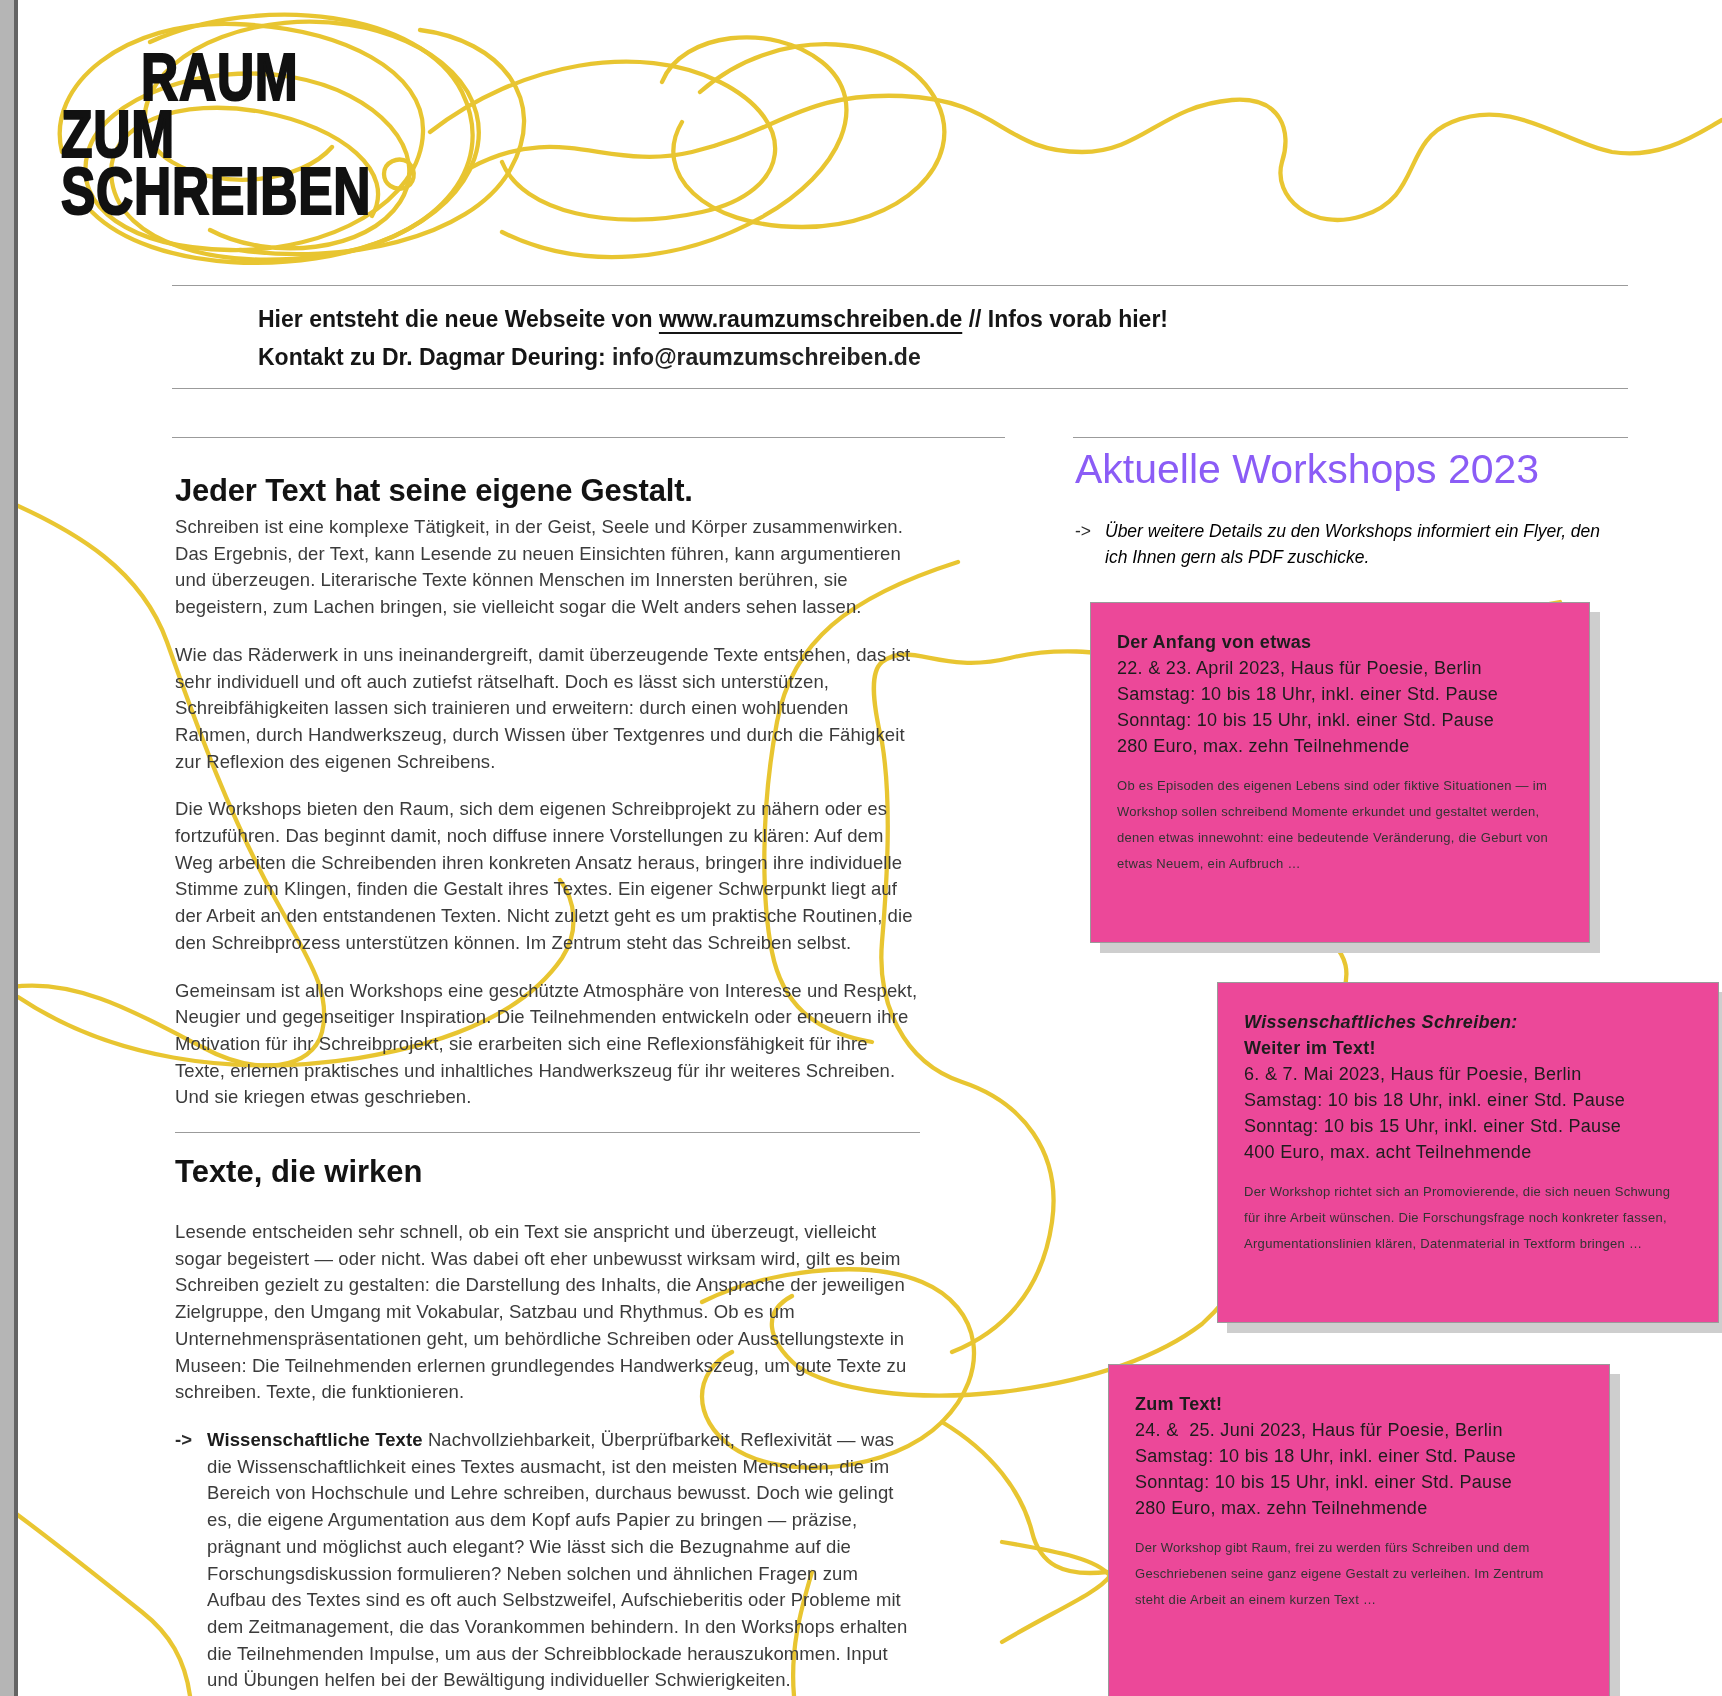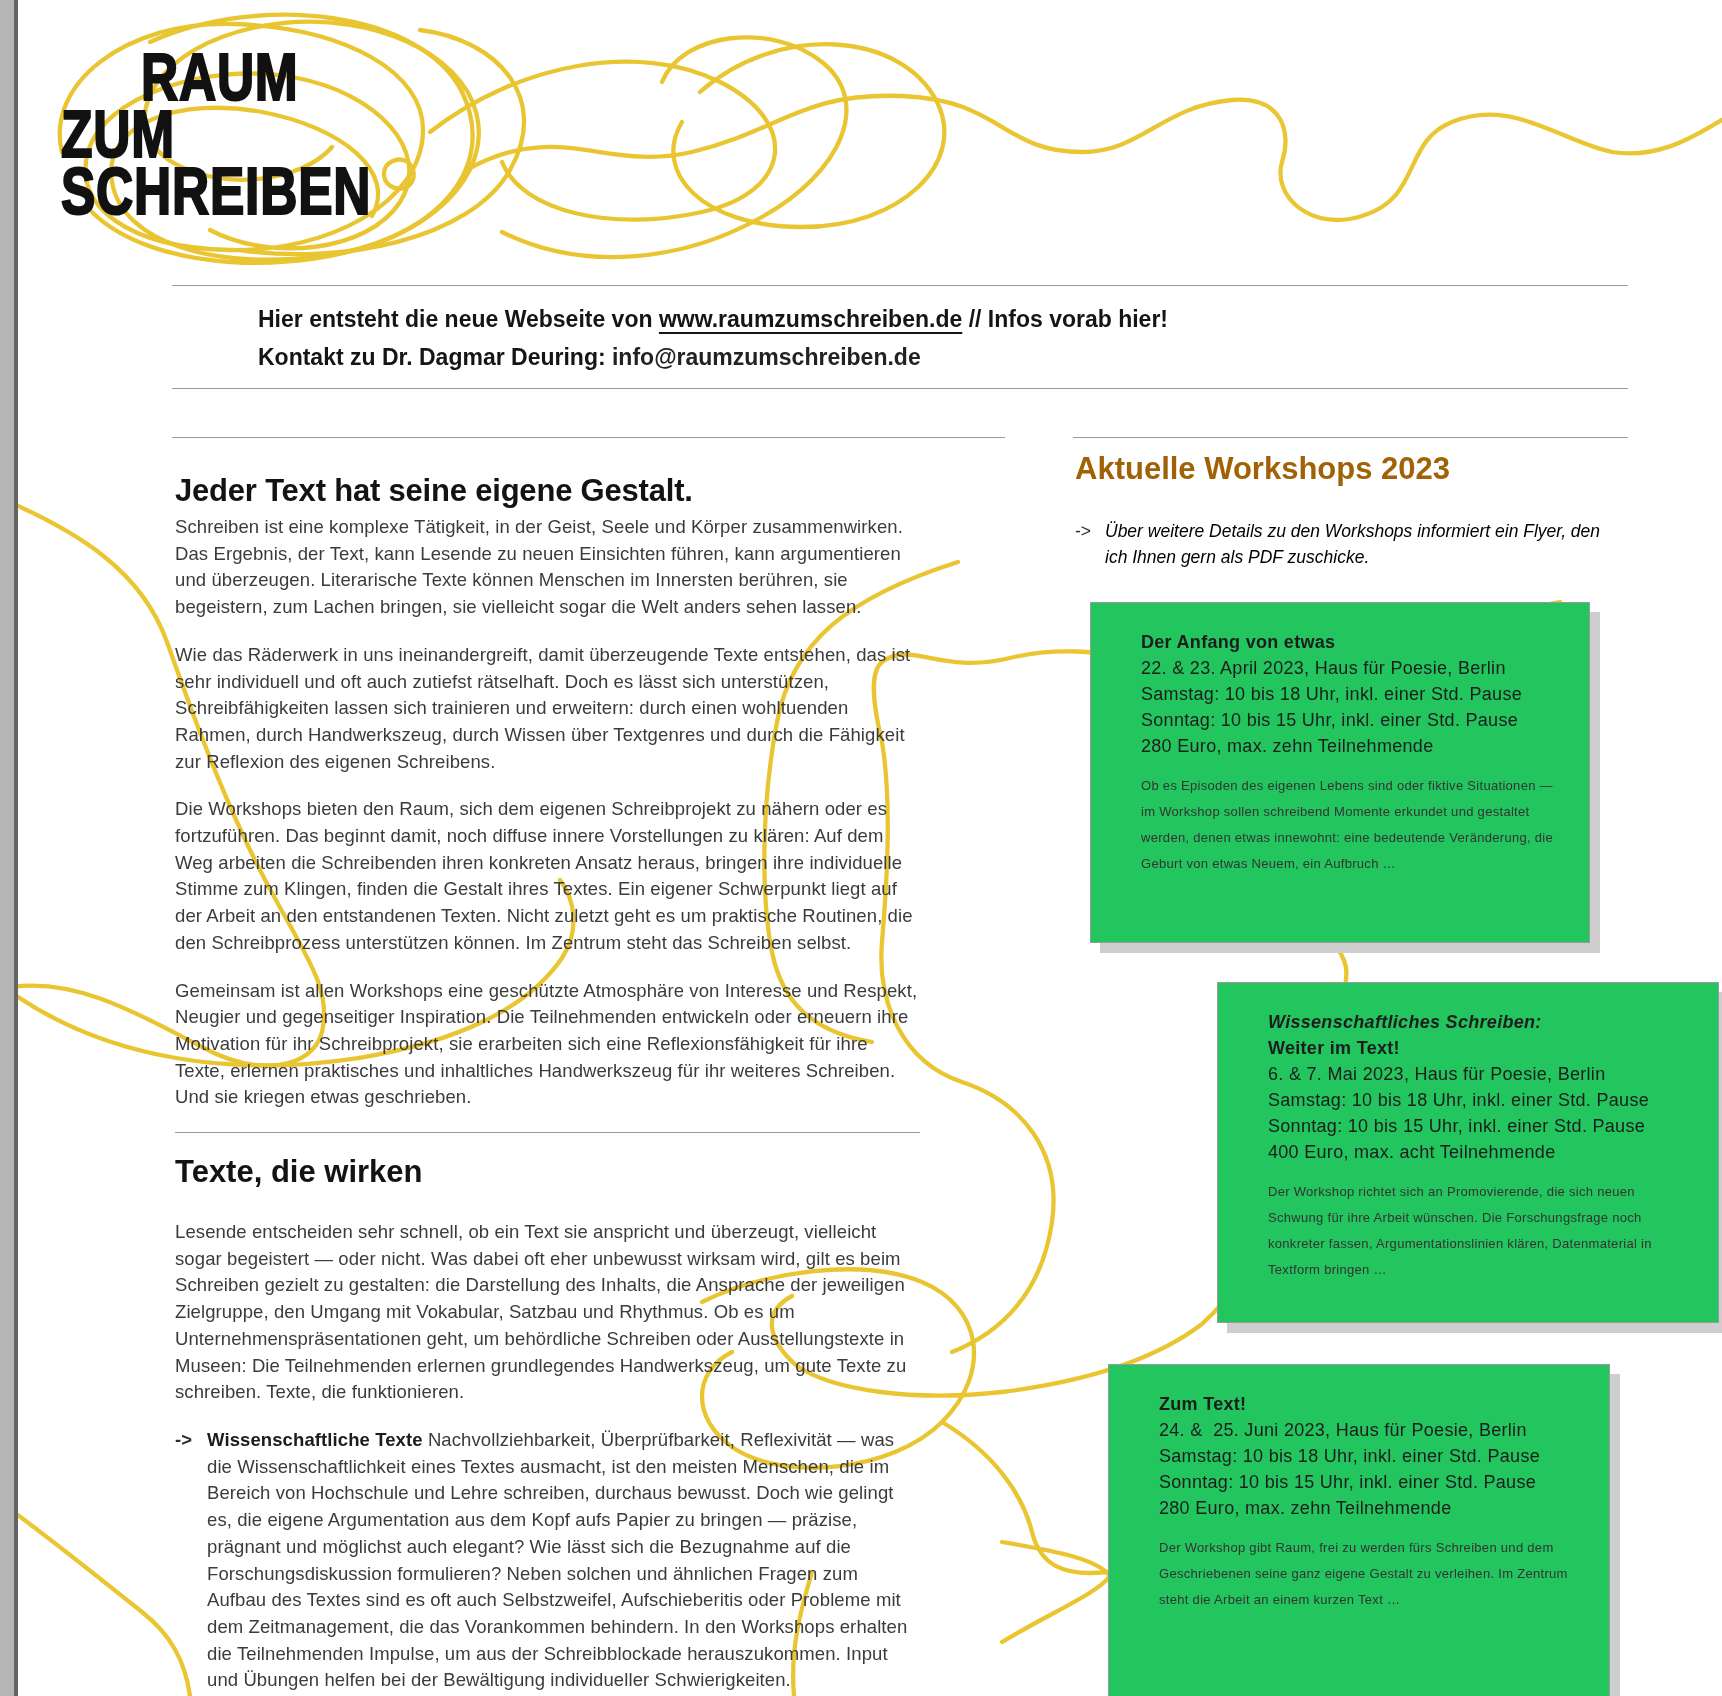--- a/index.html
+++ b/index.html
@@ -52,30 +52,30 @@
   .h2{font-size:22px;line-height:26px;font-weight:700;color:#131313;margin:0 0 24px 0;}
   .body-p{font-size:18.5px;line-height:26.7px;font-weight:400;color:#3b3b3b;margin:0 0 21px 0;letter-spacing:0.1px;}
   .divider{border:none;border-top:1.5px solid #9b9b9b;margin:20px 0 22px 0;}
   .h1-second{font-size:31px;line-height:34px;font-weight:700;color:#131313;margin:0 0 30px 0;}
   .arrow-item{display:flex;margin:0;}
   .arrow-item .arrow{flex:0 0 32px;font-size:18.5px;line-height:26.7px;color:#2c2c2c;font-weight:700;}
   .arrow-item .itext{flex:1;font-size:18.5px;line-height:26.7px;color:#3b3b3b;letter-spacing:0.1px;}
   .itext b{color:#1c1c1c;}
 
   
-  .ws-heading{position:absolute;left:1075px;top:452px;z-index:2;font-size:31px;line-height:34px;font-weight:700;color:#a16207;}
+  .ws-heading{position:absolute;left:1075px;top:452px;z-index:2;font-size:41px;line-height:34px;font-weight:400;color:#8b5cf6;}
   .ws-note{position:absolute;left:1075px;top:518px;width:540px;z-index:2;display:flex;}
   .ws-note .arrow{flex:0 0 30px;font-size:17.5px;line-height:26px;color:#2c2c2c;}
   .ws-note .ntext{flex:1;font-size:17.5px;line-height:26px;font-style:italic;color:#000000;}
 
   .card{
-    position:absolute;z-index:2;background:#22c55e;
+    position:absolute;z-index:2;background:#ec4899;
     border:1.5px solid #9a9a9a;
     box-shadow:10px 10px 0 #cecece;
-    padding:26px 34px 0 50px;box-sizing:border-box;
+    padding:26px 34px 0 26px;box-sizing:border-box;
   }
   #card-1{left:1090px;top:602px;width:500px;height:341px;}
   #card-2{left:1217px;top:982px;width:502px;height:341px;}
   #card-3{left:1108px;top:1364px;width:502px;height:420px;}
   .card .title{font-size:18px;line-height:26px;font-weight:700;color:#1d1d1d;letter-spacing:0.3px;}
   .card .title-italic{font-size:18px;line-height:26px;font-weight:700;font-style:italic;color:#1d1d1d;letter-spacing:0.3px;}
   .card .meta-line{font-size:18px;line-height:26px;font-weight:400;color:#1d1d1d;letter-spacing:0.3px;white-space:pre;}
   .card .cbody{margin-top:14px;font-size:13px;line-height:26px;font-weight:400;color:#333;letter-spacing:0.3px;}
 </style>
 </head>

